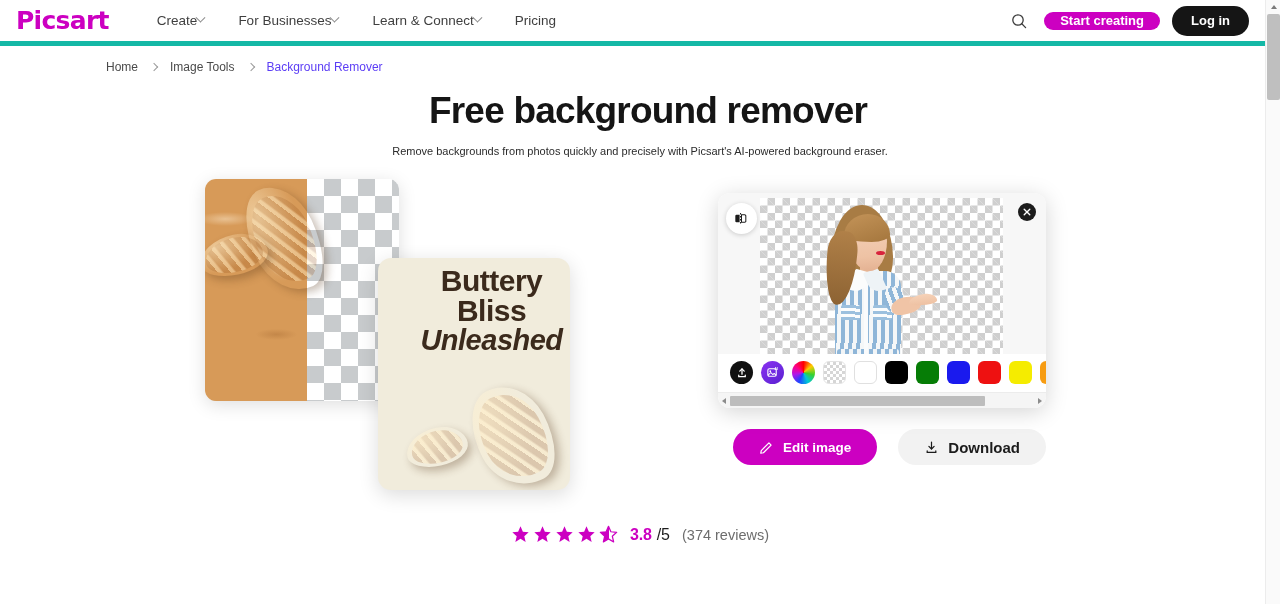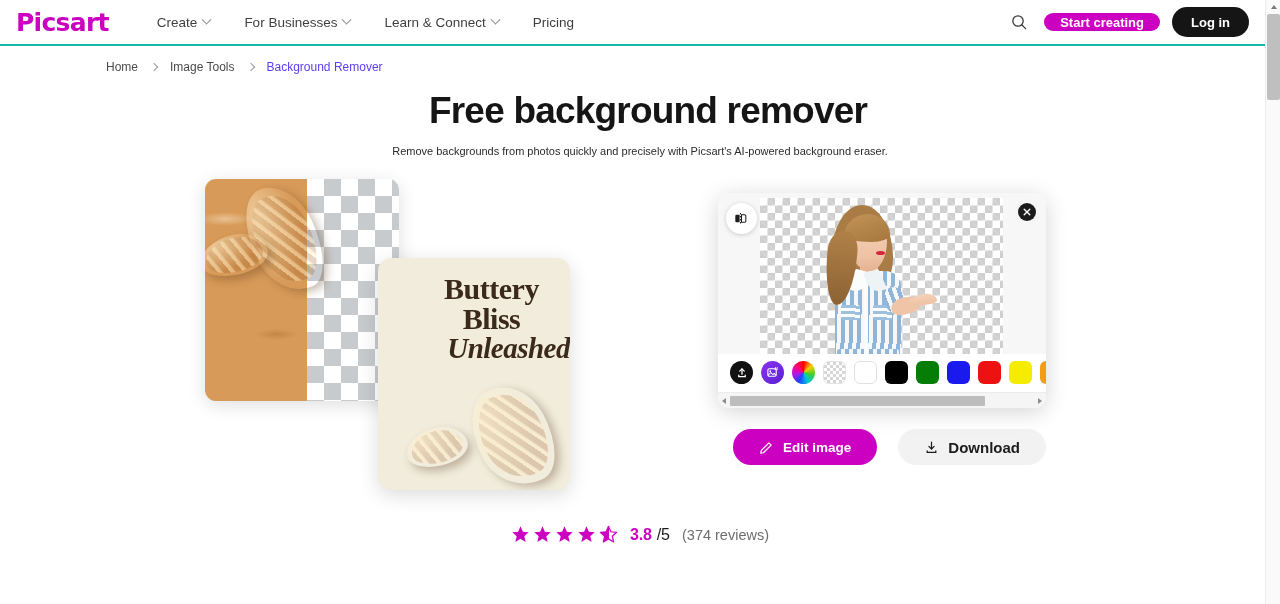--- a/index.html
+++ b/index.html
@@ -45,21 +45,21 @@
     height: 86px;
     background: #bfbfbf;
     border-radius: 2px;
   }
 
   
   .site-header {
     position: relative;
     height: 46px;
     width: 1265px;
-    border-bottom: 2px solid #14b8a6;
+    border-bottom: 5px solid #14b8a6;
     display: flex;
     align-items: center;
     padding: 0 16px 0 16px;
     background: #fff;
   }
 
   .logo {
     font-family: "DejaVu Sans", sans-serif;
     font-size: 25px;
     font-weight: 700;
@@ -71,21 +71,21 @@
   }
 
   .nav {
     display: flex;
     align-items: center;
     gap: 0px;
   }
   .nav-item {
     display: flex;
     align-items: center;
-    gap: 6px;
+    gap: 0;
     font-size: 13.5px;
     color: #3f3f3f;
     padding: 6px 17px;
     cursor: pointer;
     white-space: nowrap;
   }
   .chev {
     display: inline-block;
     width: 7px; height: 7px;
     border-right: 1.4px solid #8a8a8a;
@@ -262,36 +262,36 @@
     left: 173px; top: 79px;
     width: 192px;
     height: 232px;
     border-radius: 13px;
     background: #f1ecdc;
     box-shadow: 0 5px 20px rgba(0,0,0,0.14);
     overflow: hidden;
   }
   .design-text {
     text-align: center;
-    padding-top: 16px;
+    padding-top: 8px;
     color: #3b2a1c;
-    font-family: Liberation Serif, serif;
+    font-family: Liberation Sans, sans-serif;
     margin-left: 35px;
   }
   .dt1 {
     font-size: 30px; font-weight: 700; line-height: 0.97;
     letter-spacing: -0.5px;
   }
   .dt2 {
     font-size: 30px; font-weight: 700; line-height: 0.97;
     letter-spacing: -0.5px;
   }
   .dt3 {
     font-size: 29px; font-style: italic; font-weight: 700;
-    line-height: 1.02; letter-spacing: -0.5px; margin-top: 1px; text-align: right;
+    line-height: 1.02; letter-spacing: -0.5px; margin-top: 1px;
   }
   .dc-cr-big { left: 98px; top: 126px; width: 74px; height: 104px; transform: rotate(-28deg); }
   .dc-cr-small { left: 28px; top: 170px; width: 62px; height: 38px; transform: rotate(-12deg);
     border-radius: 55% 45% 50% 50% / 60% 55% 45% 40%; }
 
   
   .editor-wrap { position: absolute; left: 718px; top: 14px; }
 
   .editor {
     position: relative;

